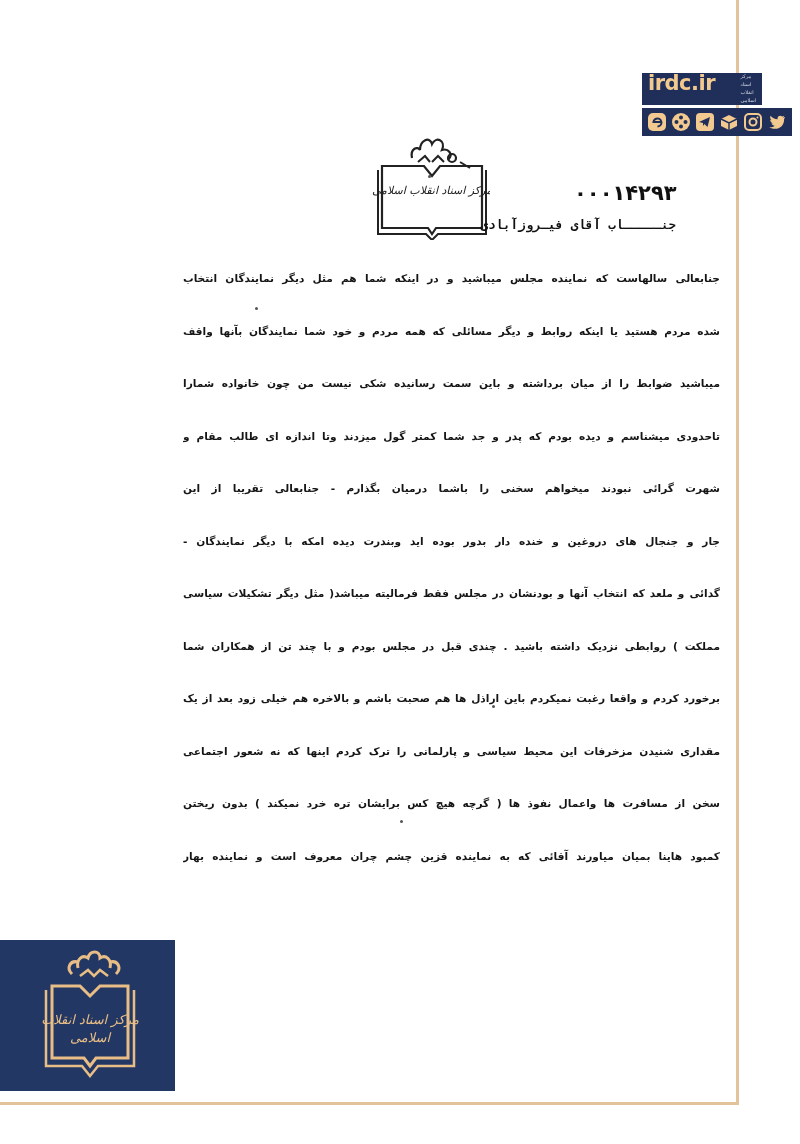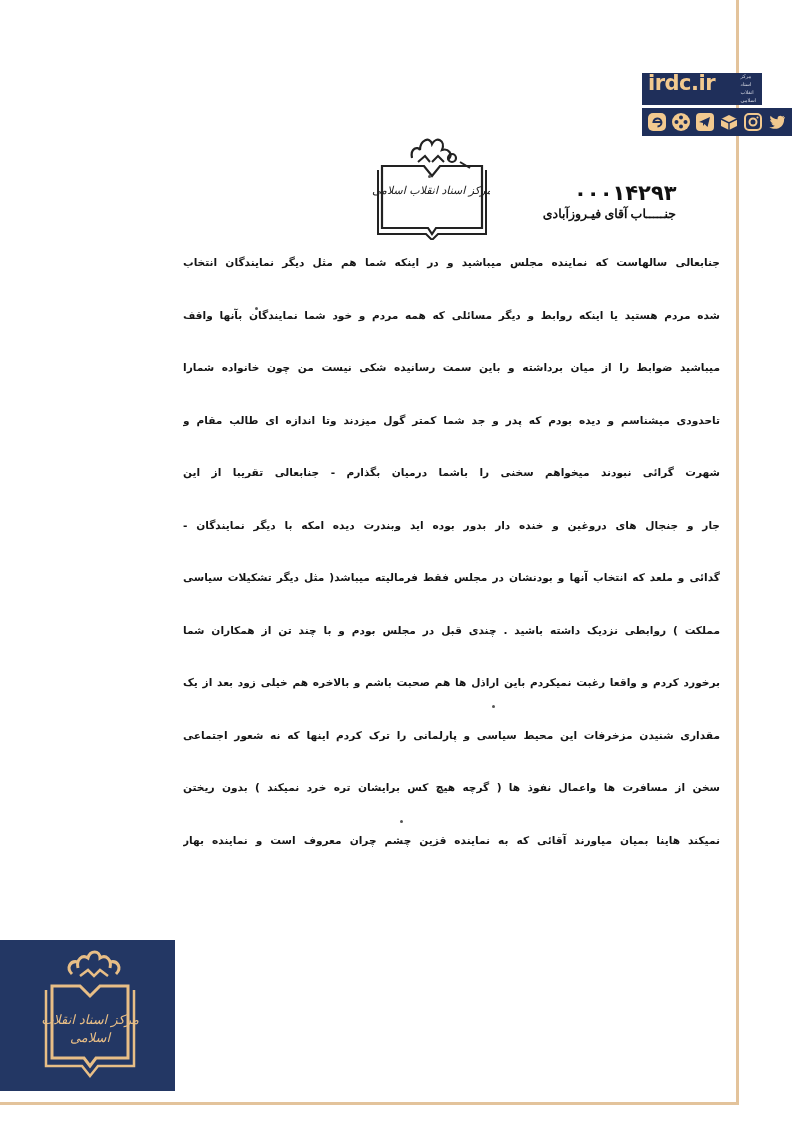--- a/index.html
+++ b/index.html
@@ -39,25 +39,25 @@
     
     .stamp {
       position: absolute; left: 370px; top: 128px; width: 120px; height: 112px;
     }
     .doc-number {
       position: absolute; left: 574px; top: 145px;
       font-family: "DejaVu Sans", sans-serif; font-weight: bold; font-size: 21px;
       color: #111; letter-spacing: 1px; direction: ltr; margin-top: 36px;
     }
     .salutation {
-      position: absolute; right: 124px; top: 206px; direction: rtl;
-      font-family: Liberation Serif, serif; font-weight: bold; font-size: 12.5px; color: #111;
+      position: absolute; right: 124px; top: 217px; direction: rtl;
+      font-family: Liberation Mono, monospace; font-weight: bold; font-size: 12.5px; color: #111;
     }
     .body-lines {
-      position: absolute; left: 183px; width: 537px; top: 252px;
+      position: absolute; left: 183px; width: 537px; top: 268px;
     }
     .line {
       direction: rtl; text-align: justify; text-align-last: justify;
       font-family: "DejaVu Sans", sans-serif; font-weight: bold; font-size: 10.6px;
       color: #151515; height: 20px; line-height: 20px; white-space: nowrap;
       margin-bottom: 32.5px; overflow: hidden;
     }
     .speck { position: absolute; width: 3px; height: 3px; background: #555; border-radius: 50%; }
     
     .corner-logo {
@@ -134,21 +134,21 @@
   <div class="line">شده مردم هستید یا اینکه روابط و دیگر مسائلی که همه مردم و خود شما نمایندگان بآنها واقف</div>
   <div class="line">میباشید ضوابط را از میان برداشته و باین سمت رسانیده شکی نیست من چون خانواده شمارا</div>
   <div class="line">تاحدودی میشناسم و دیده بودم که پدر و جد شما کمتر گول میزدند وتا اندازه ای طالب مقام و</div>
   <div class="line">شهرت گرائی نبودند میخواهم سخنی را باشما درمیان بگذارم - جنابعالی تقریبا از این</div>
   <div class="line">جار و جنجال های دروغین و خنده دار بدور بوده اید وبندرت دیده امکه با دیگر نمایندگان -</div>
   <div class="line">گدائی و ملعد که انتخاب آنها و بودنشان در مجلس فقط فرمالیته میباشد( مثل دیگر تشکیلات سیاسی</div>
   <div class="line">مملکت ) روابطی نزدیک داشته باشید . چندی قبل در مجلس بودم و با چند تن از همکاران شما</div>
   <div class="line">برخورد کردم و واقعا رغبت نمیکردم باین اراذل ها هم صحبت باشم و بالاخره هم خیلی زود بعد از یک</div>
   <div class="line">مقداری شنیدن مزخرفات این محیط سیاسی و پارلمانی را ترک کردم اینها که نه شعور اجتماعی</div>
   <div class="line">سخن از مسافرت ها واعمال نفوذ ها ( گرچه هیچ کس برایشان تره خرد نمیکند ) بدون ریختن</div>
-  <div class="line">نمیکند هاینا بمیان میاورند آقائی که به نماینده قزین چشم چران معروف است و نماینده بهار</div>
+  <div class="line">کمبود هاینا بمیان میاورند آقائی که به نماینده قزین چشم چران معروف است و نماینده بهار</div>
 </div>
 
 <div class="speck" style="left:428px;top:175px;"></div>
 <div class="speck" style="left:255px;top:307px;"></div>
 <div class="speck" style="left:492px;top:705px;"></div>
 <div class="speck" style="left:400px;top:820px;"></div>
 
 <svg class="corner-logo" viewBox="0 0 175 151">
   <rect x="0" y="0" width="175" height="151" fill="#233764"></rect>
   <g fill="none" stroke="#e8be86" stroke-width="3">

